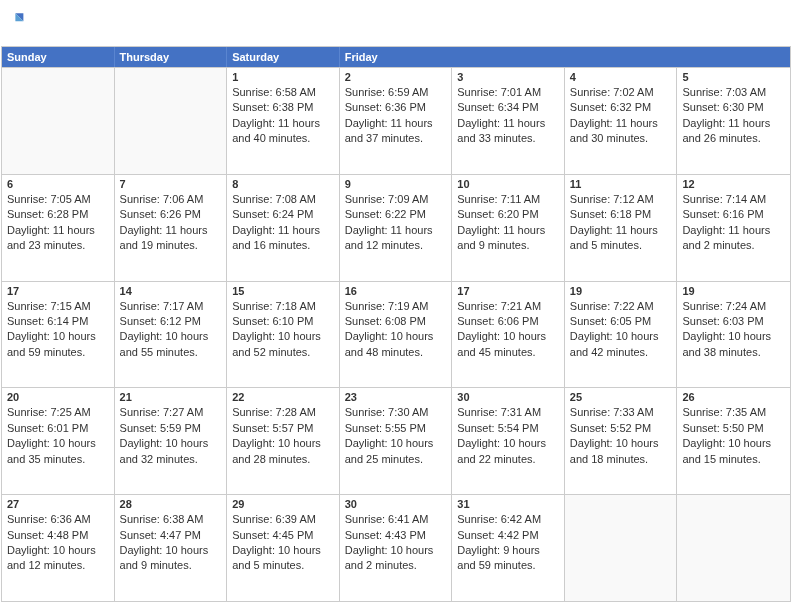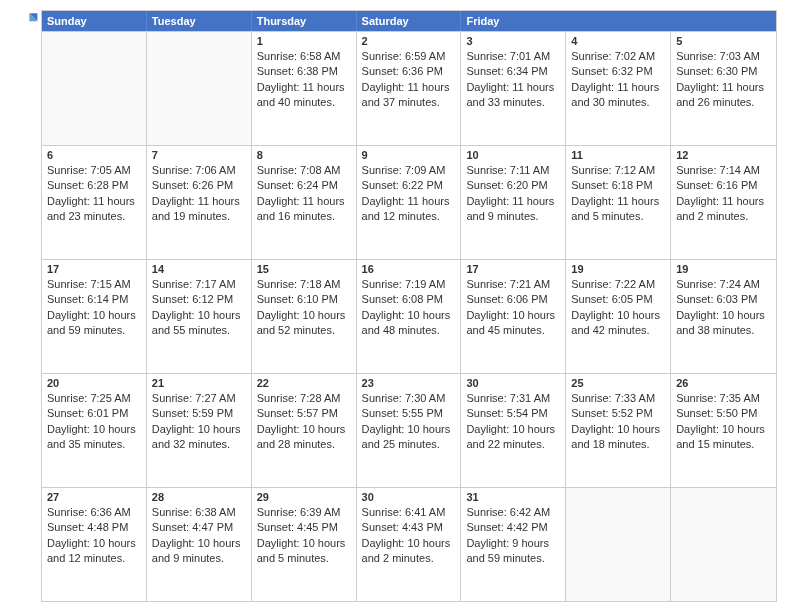--- a/index.html
+++ b/index.html
@@ -6,22 +6,23 @@
     body {
       width: 792px;
       height: 612px;
       font-family: Arial, sans-serif;
       background: #fff;
       overflow: hidden;
     }
     .page {
       width: 792px;
       height: 612px;
-      padding: 10px 15px;
-      display: flex;
+      padding: 10px 1px;
+      display: flex;
+      flex-direction: column;
     }
     .header {
       display: flex;
       align-items: flex-start;
       justify-content: space-between;
       margin-bottom: 8px;
     }
     .logo {
       display: flex;
       align-items: center;
@@ -116,21 +117,20 @@
     </div>
     <div class="title-block">
       <h1></h1>
       <h2></h2>
     </div>
   </div>
 
   <div class="calendar">
     <div class="cal-header-row">
     <div class="cal-header-cell">Sunday</div>
-        <div class="cal-header-cell">Tuesday</div>
         <div class="cal-header-cell">Thursday</div>
         <div class="cal-header-cell">Saturday</div>
         <div class="cal-header-cell">Friday</div>
       </div>
     <div class="cal-body">
     <div class="cal-row">
           <div class="cal-cell empty"></div>
           <div class="cal-cell empty"></div>
           <div class="cal-cell">
             <span class="day-number">1</span>

